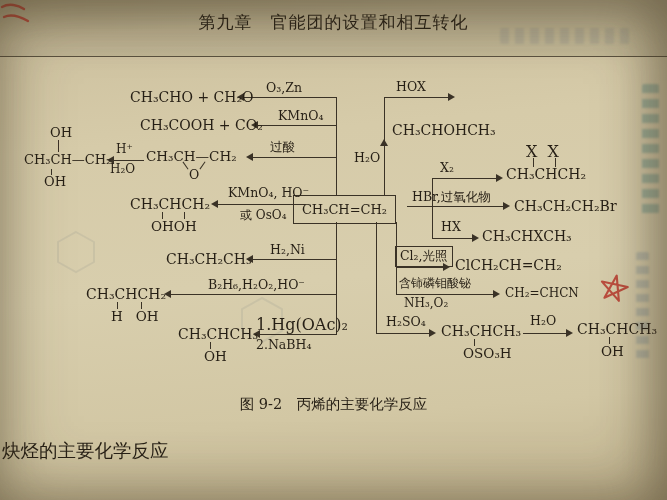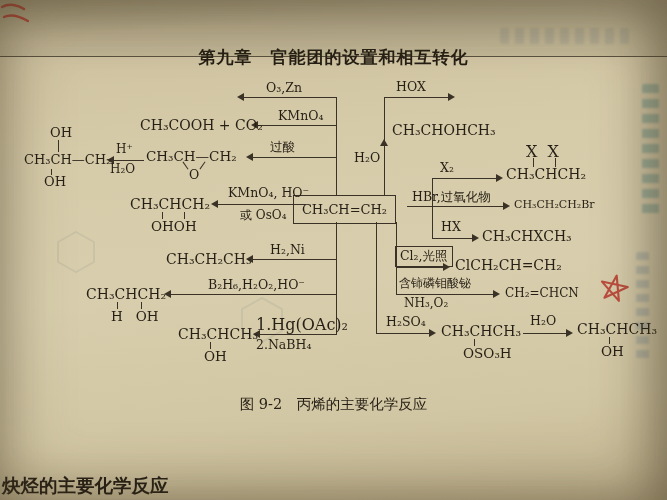--- a/index.html
+++ b/index.html
@@ -9,21 +9,21 @@
   }
   html,body{margin:0;padding:0;background:#888;}
   .page{
     position:relative;width:667px;height:500px;overflow:hidden;
     background:linear-gradient(175deg,#b9ac8a 0%,#cec2a0 8%,#d6cba9 28%,#d8cead 55%,#d2c7a4 80%,#c3b692 100%);
     font-family:"DejaVu Serif","Liberation Serif",serif;color:var(--ink);
   }
   .top-strip{position:absolute;left:0;top:0;width:667px;height:56px;background:rgba(120,110,88,.16);}
   .t{position:absolute;white-space:pre;line-height:1.12;}
   .ctr{left:0;right:0;text-align:center;}
-  .b{font-weight:bold;margin-top:35px;}
+  .b{font-weight:normal;}
   .hl{position:absolute;height:1.3px;background:var(--line);}
   .vl{position:absolute;width:1.3px;background:var(--line);}
   .bond{position:absolute;width:1.1px;background:var(--line);}
   .ah{position:absolute;width:0;height:0;}
   .ah-l{border-top:4px solid transparent;border-bottom:4px solid transparent;border-right:7px solid var(--line);}
   .ah-r{border-top:4px solid transparent;border-bottom:4px solid transparent;border-left:7px solid var(--line);}
   .ah-u{border-left:4px solid transparent;border-right:4px solid transparent;border-bottom:7px solid var(--line);}
   .box{position:absolute;border:1.4px solid var(--line);display:flex;align-items:center;justify-content:center;}
   .label-box{position:absolute;border:1.1px solid var(--line);padding:1px 4px;}
   .hrule{position:absolute;left:0;top:56px;width:667px;height:1.4px;background:rgba(45,38,25,.72);}
@@ -71,20 +71,21 @@
   <div class="box" style="left:293px;top:195px;width:101px;height:27px;font-size:13px">
     <span>CH₃CH=CH₂</span>
   </div>
 
   <div class="vl" style="left:336px;top:97px;height:99px"></div>
   <div class="vl" style="left:336px;top:222px;height:113px"></div>
 
   <div class="hl" style="left:244px;top:97px;width:92px"></div>
   <div class="ah ah-l" style="left:237px;top:93px"></div>
   <div class="t" style="left:266px;top:81px;font-size:12.5px">O₃,Zn</div>
+  <div class="t" style="left:130px;top:90px;font-size:14px">CH₃CHO + CH₂O</div>
 
   <div class="hl" style="left:258px;top:125px;width:78px"></div>
   <div class="ah ah-l" style="left:251px;top:121px"></div>
   <div class="t" style="left:278px;top:109px;font-size:12.5px">KMnO₄</div>
   <div class="t" style="left:140px;top:118px;font-size:14px">CH₃COOH + CO₂</div>
 
   <div class="hl" style="left:253px;top:157px;width:83px"></div>
   <div class="ah ah-l" style="left:246px;top:153px"></div>
   <div class="t" style="left:270px;top:140px;font-size:12.5px">过酸</div>
   <div class="t" style="left:146px;top:149px;font-size:13.5px">CH₃CH—CH₂</div>
@@ -149,21 +150,21 @@
   <div class="ah ah-r" style="left:496px;top:174px"></div>
   <div class="t" style="left:440px;top:161px;font-size:12.5px">X₂</div>
   <div class="t" style="left:526px;top:143px;font-size:16px">X  X</div>
   <div class="bond" style="left:533px;top:158px;height:9px"></div>
   <div class="bond" style="left:555px;top:158px;height:9px"></div>
   <div class="t" style="left:506px;top:167px;font-size:14px">CH₃CHCH₂</div>
 
   <div class="hl" style="left:407px;top:206px;width:96px"></div>
   <div class="ah ah-r" style="left:503px;top:202px"></div>
   <div class="t" style="left:412px;top:190px;font-size:12.5px">HBr,过氧化物</div>
-  <div class="t" style="left:514px;top:199px;font-size:11px">CH₃CH₂CH₂Br</div>
+  <div class="t" style="left:514px;top:199px;font-size:14px">CH₃CH₂CH₂Br</div>
 
   <div class="hl" style="left:432px;top:238px;width:40px"></div>
   <div class="ah ah-r" style="left:472px;top:234px"></div>
   <div class="t" style="left:441px;top:220px;font-size:12.5px">HX</div>
   <div class="t" style="left:482px;top:229px;font-size:14px">CH₃CHXCH₃</div>
 
   <div class="hl" style="left:396px;top:267px;width:47px"></div>
   <div class="ah ah-r" style="left:443px;top:263px"></div>
   <div class="label-box" style="left:395px;top:246px;font-size:12.5px">
     <span>Cl₂,光照</span>

